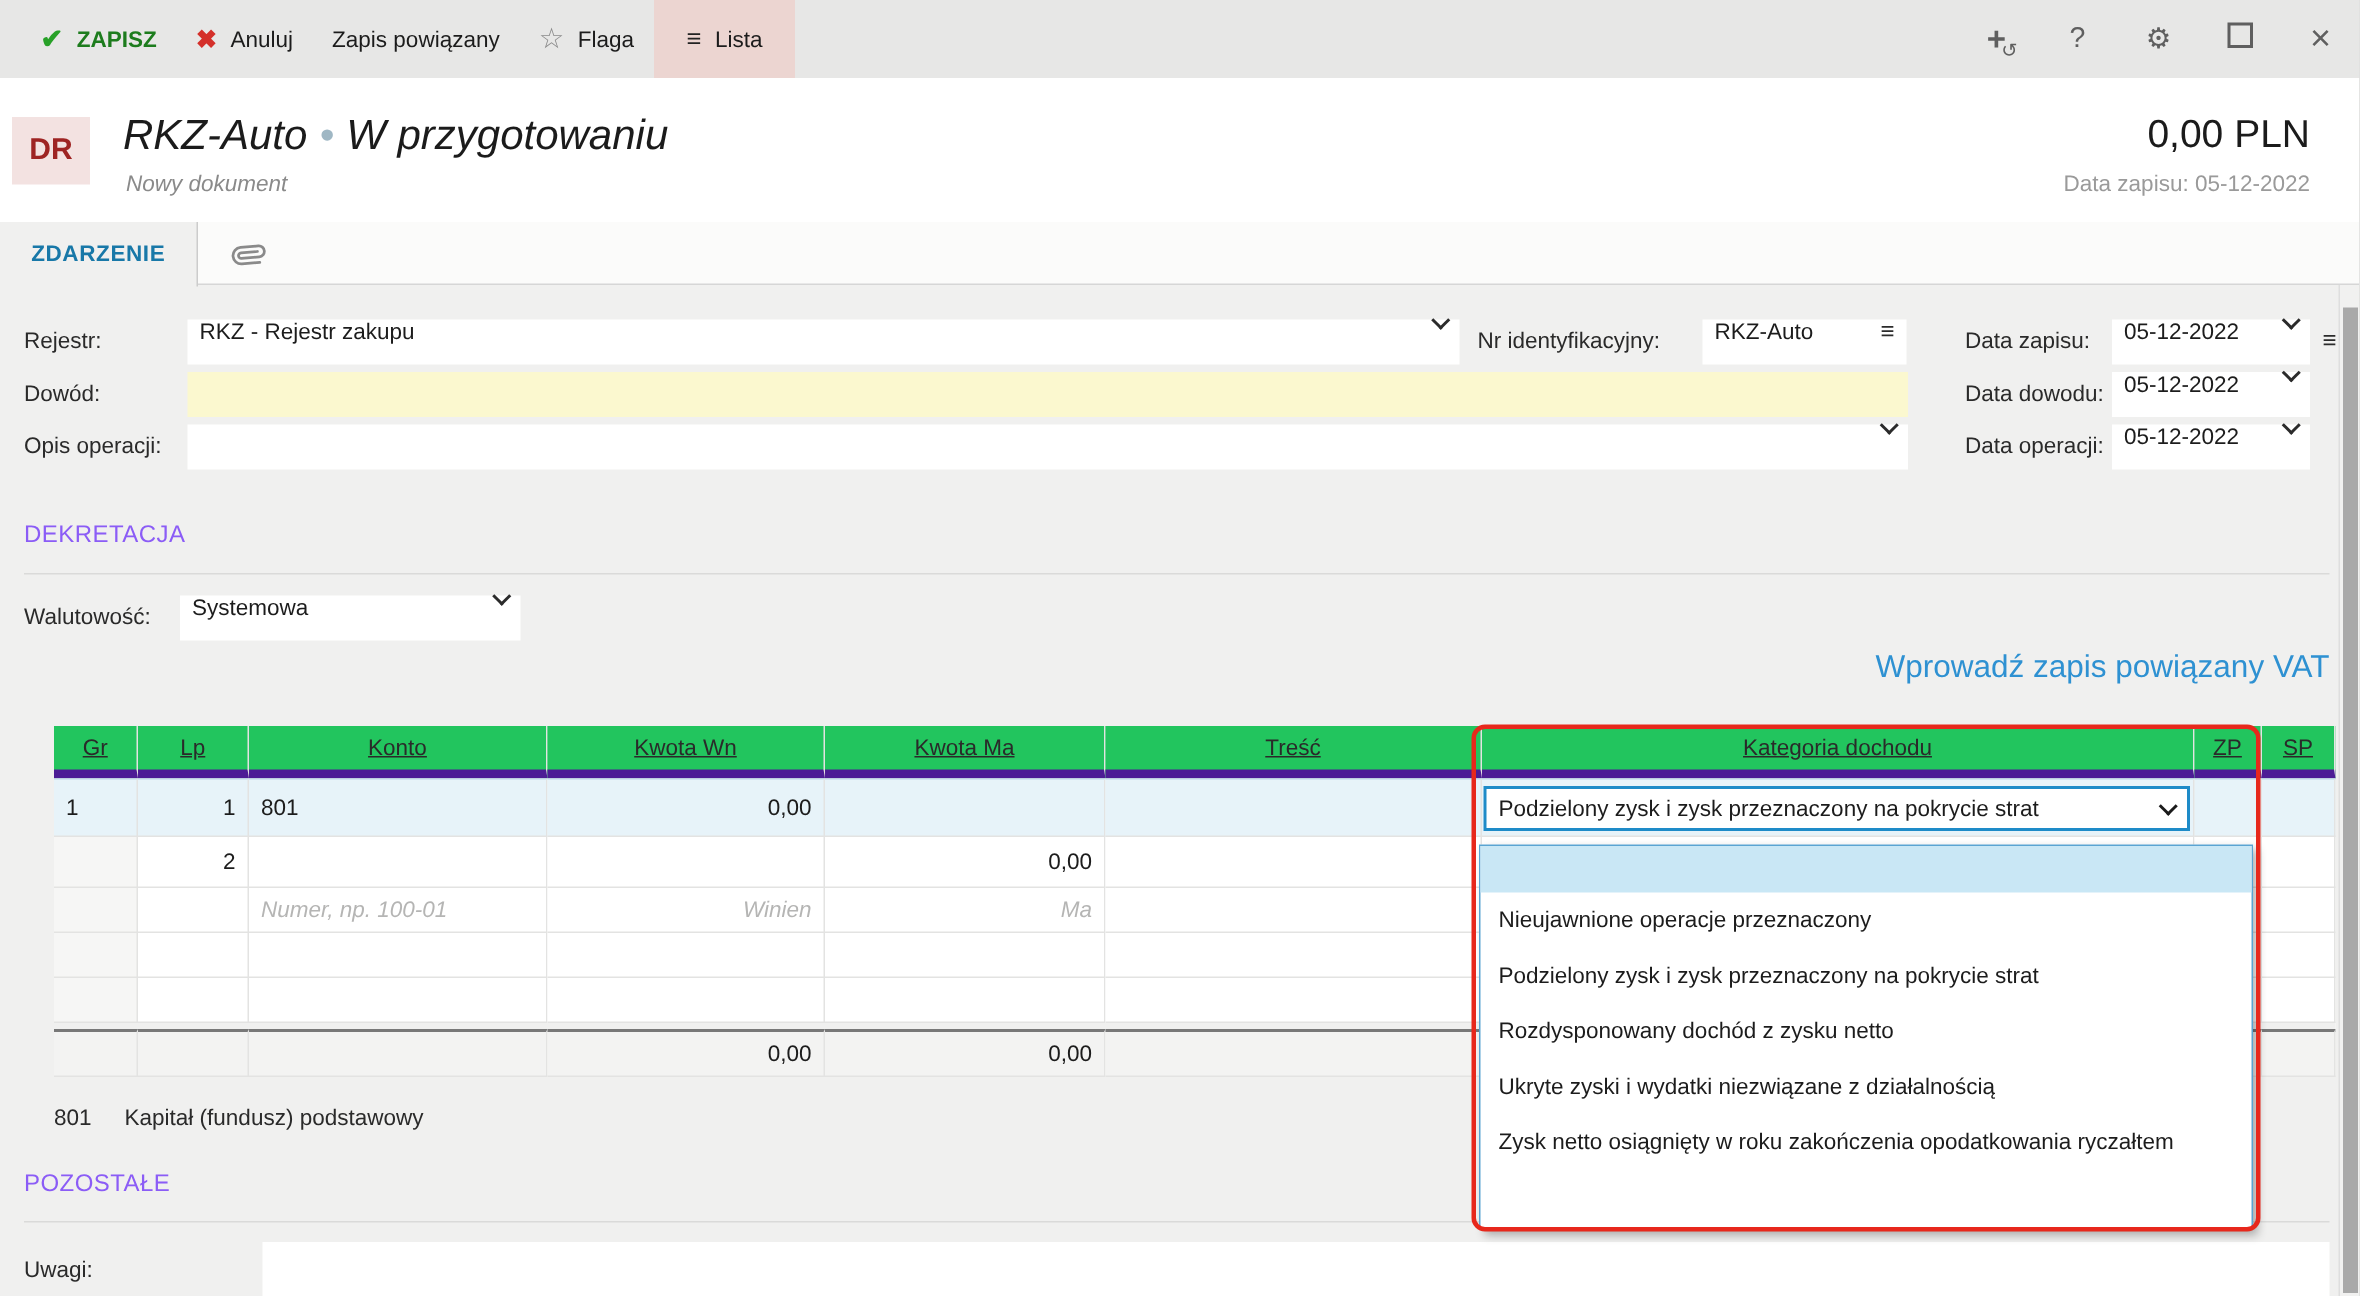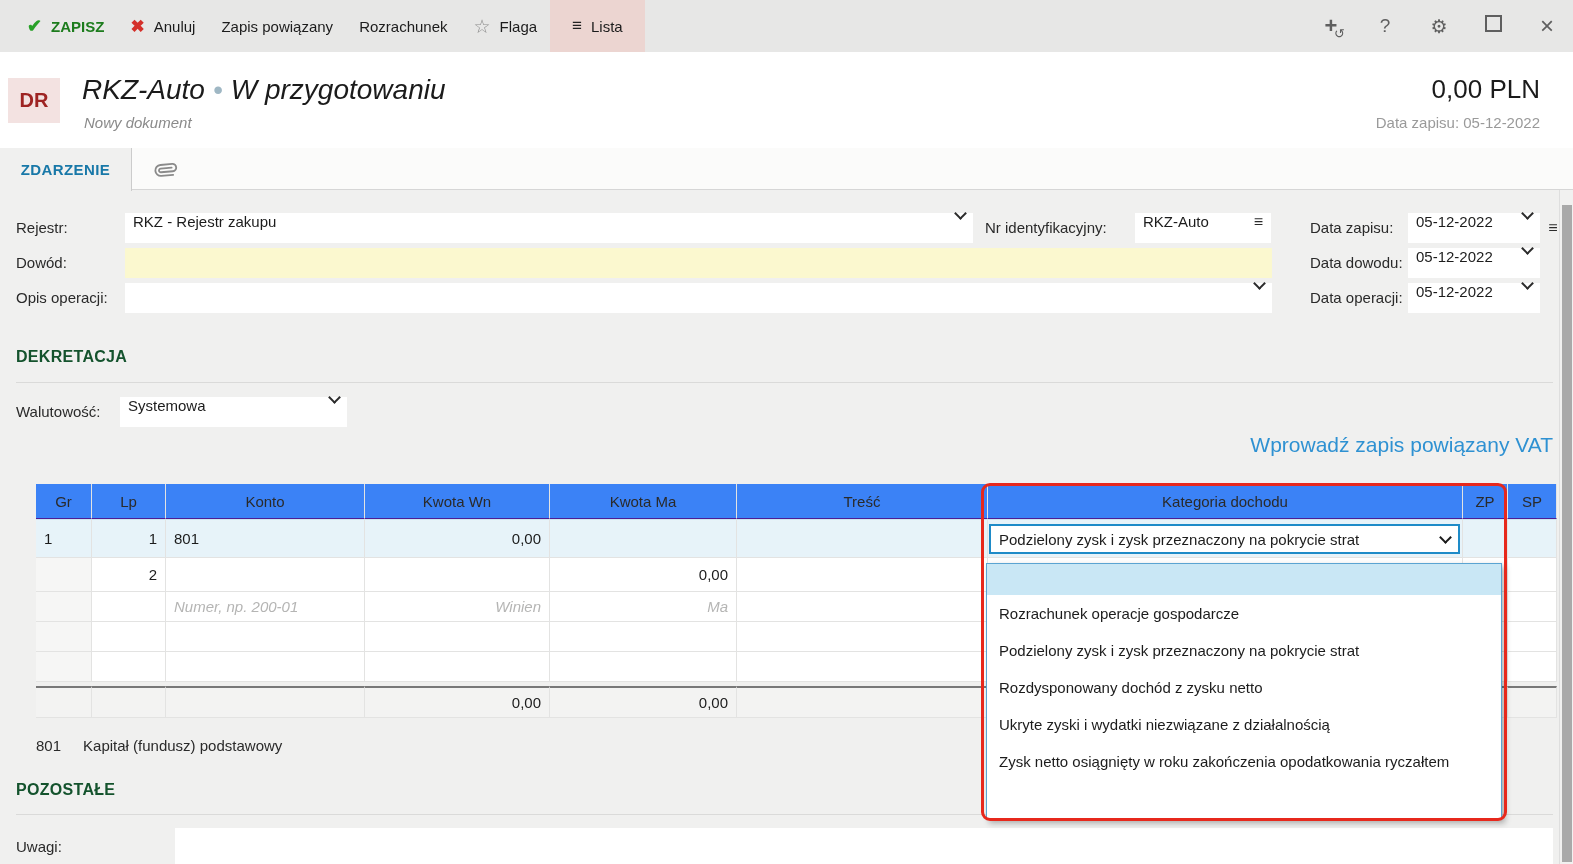--- a/index.html
+++ b/index.html
@@ -37,30 +37,30 @@
   .tab-active { position:absolute; left:0; top:0; width:132px; height:43px; background:#f0f0ef; border-right:1px solid #cccccc; color:#1878a8; font-weight:bold; font-size:15px; letter-spacing:.4px; display:flex; align-items:center; justify-content:center; }
   .tab-clip { position:absolute; left:148px; top:5px; width:36px; height:34px; display:flex; align-items:center; justify-content:center; }
 
   
   .lbl { position:absolute; font-size:15px; color:#2a2a2a; line-height:30px; height:30px; }
   .field { position:absolute; height:30px; background:#ffffff; display:flex; font-size:15px; color:#1c1c1c; padding:0 8px; }
   .field.yellow { background:#fbf8cf; }
   .chev { width:9px; height:9px; border-right:2px solid #2b2b2b; border-bottom:2px solid #2b2b2b; transform:rotate(45deg); margin-left:auto; margin-top:-4px; flex:none; }
   .eqglyph { margin-left:auto; font-size:16px; color:#2b2b2b; flex:none; }
   .eqbtn { position:absolute; width:20px; height:30px; font-size:16px; color:#2b2b2b; display:flex; align-items:center; justify-content:center; }
-  .section-title { position:absolute; font-size:16px; font-weight:bold; color:#14532d; letter-spacing:.3px;text-align:center; }
+  .section-title { position:absolute; font-size:16px; font-weight:normal; color:#8b5cf6; letter-spacing:.3px;text-align:center; }
   .rule { position:absolute; height:1px; background:#dadad9; }
   .vat-link { position:absolute; font-size:21px; color:#2e91d2; }
 
   
   .grid { position:absolute; left:36px; top:484px; width:1521px; background:#ffffff; }
   .g-row { display:flex; }
   .g-cell { border-right:1px solid #e3e3e2; border-bottom:1px solid #e3e3e2; font-size:15px; display:flex; align-items:center; padding:0 8px; overflow:hidden; white-space:nowrap; background:#fff; }
   .col-gr{width:56px}.col-lp{width:74px}.col-konto{width:199px}.col-wn{width:185px}.col-ma{width:187px}.col-tresc{width:251px}.col-kat{width:475px}.col-zp{width:45px}.col-sp{width:49px}
-  .g-head .g-cell { height:35px; background:#3b82f6; justify-content:center; border-bottom:1px solid #4c1d95; color:#2a2a2a; }
+  .g-head .g-cell { height:35px; background:#22c55e; justify-content:center; border-bottom:6px solid #4c1d95; color:#2a2a2a;text-decoration:underline; }
   .r1 .g-cell { height:39px; background:#e7f3f9; border-top:1px solid #cfe6f0; }
   .r2 .g-cell, .r3 .g-cell, .r4 .g-cell, .r5 .g-cell { height:30px; }
   .r2 .g-cell { height:34px; }
   .gr-col-bg { background:#f6f6f5 !important; }
   .num { justify-content:flex-end; }
   .ph { font-style:italic; color:#b5b5b4; }
   .g-gap { height:4px; background:#f0f0ef; }
   .g-totals .g-cell { height:32px; background:#f3f3f2; border-top:2px solid #787878; }
   .kat-cell { position:relative; padding:0 !important; }
   .kat-editor { position:absolute; left:1px; top:4px; width:471px; height:30px; background:#fff; border:2px solid #1e8bc8; display:flex; align-items:center; font-size:15px; padding:0 8px; }
@@ -89,23 +89,20 @@
       <span class="glyph">✔</span>
       <span>ZAPISZ</span>
     </div>
     <div class="tb-item tb-cancel">
       <span class="glyph">✖</span>
       <span>Anuluj</span>
     </div>
     <div class="tb-item">
       <span>Zapis powiązany</span>
     </div>
-    <div class="tb-item">
-      <span>Rozrachunek</span>
-    </div>
     <div class="tb-item tb-flag">
       <span class="glyph">☆</span>
       <span>Flaga</span>
     </div>
     <div class="tb-item tb-list">
       <span class="glyph">≡</span>
       <span>Lista</span>
     </div>
     <div class="tb-right">
       <span class="win-ic addwin">
@@ -222,21 +219,21 @@
       <div class="g-cell col-ma num">0,00</div>
       <div class="g-cell col-tresc"></div>
       <div class="g-cell col-kat"></div>
       <div class="g-cell col-zp"></div>
       <div class="g-cell col-sp"></div>
     </div>
 
     <div class="g-row r3">
       <div class="g-cell col-gr gr-col-bg"></div>
       <div class="g-cell col-lp"></div>
-      <div class="g-cell col-konto ph">Numer, np. 200-01</div>
+      <div class="g-cell col-konto ph">Numer, np. 100-01</div>
       <div class="g-cell col-wn num ph">Winien</div>
       <div class="g-cell col-ma num ph">Ma</div>
       <div class="g-cell col-tresc"></div>
       <div class="g-cell col-kat"></div>
       <div class="g-cell col-zp"></div>
       <div class="g-cell col-sp"></div>
     </div>
 
     <div class="g-row r4">
       <div class="g-cell col-gr gr-col-bg"></div>
@@ -282,21 +279,21 @@
     <span>Kapitał (fundusz) podstawowy</span>
   </div>
 
   <div class="section-title" style="left:16px; top:781px;">POZOSTAŁE</div>
   <div class="rule" style="left:16px; top:814px; width:1537px;"></div>
   <div class="lbl" style="left:16px; top:832px;">Uwagi:</div>
   <div class="field" style="left:175px; top:828px; width:1378px; height:36px;"></div>
 
   <div class="popup">
     <div class="opt opt-empty"></div>
-    <div class="opt">Rozrachunek operacje gospodarcze</div>
+    <div class="opt">Nieujawnione operacje przeznaczony</div>
     <div class="opt">Podzielony zysk i zysk przeznaczony na pokrycie strat</div>
     <div class="opt">Rozdysponowany dochód z zysku netto</div>
     <div class="opt">Ukryte zyski i wydatki niezwiązane z działalnością</div>
     <div class="opt">Zysk netto osiągnięty w roku zakończenia opodatkowania ryczałtem</div>
   </div>
 
   <div class="red-box"></div>
 
   <div class="sbar">
     <div class="sthumb"></div>

